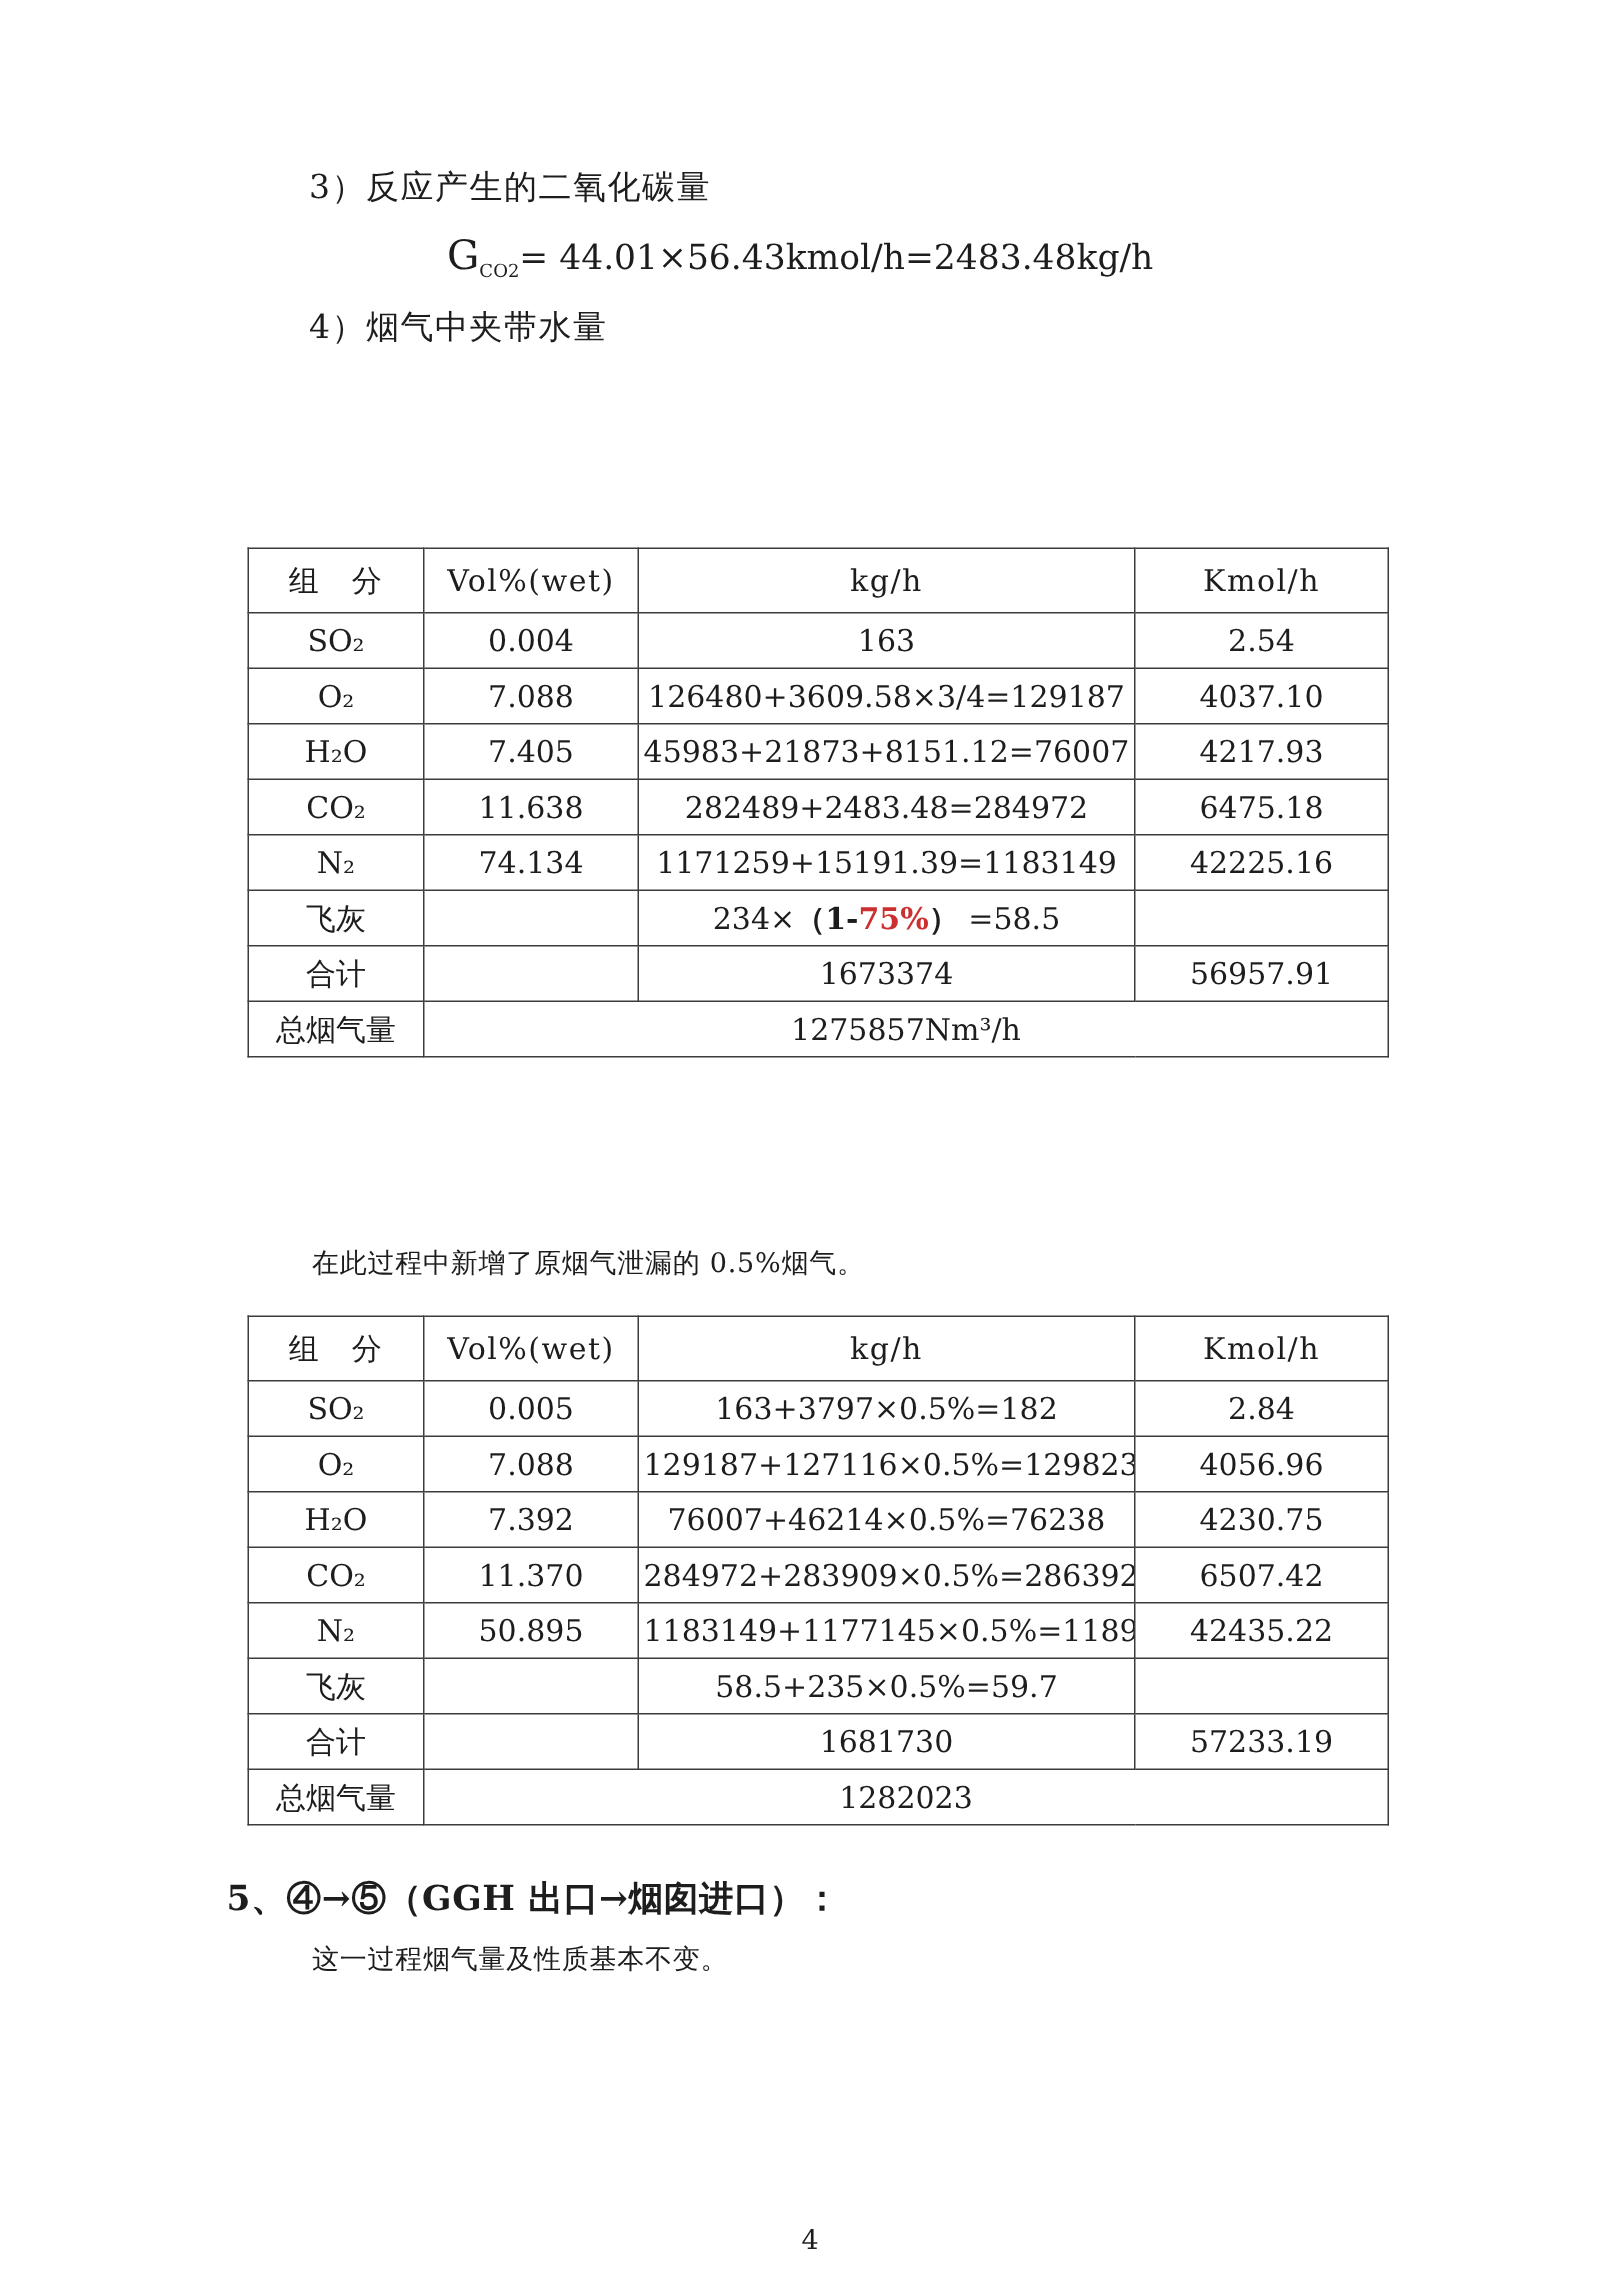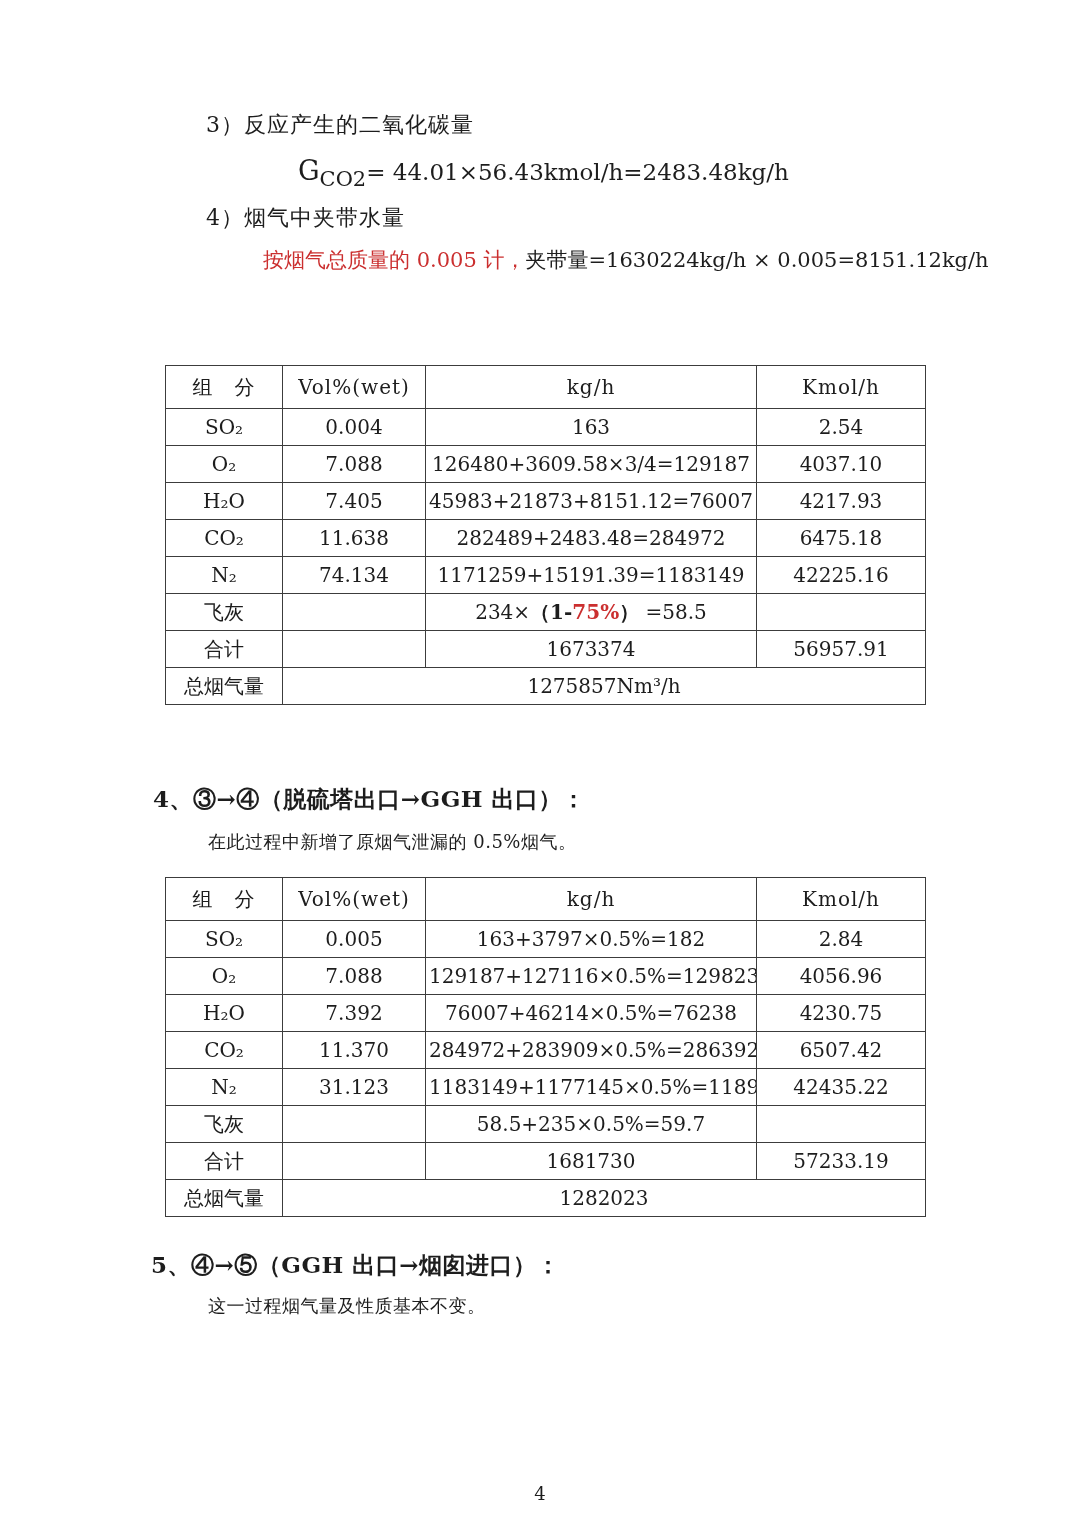--- a/index.html
+++ b/index.html
@@ -9,21 +9,21 @@
     height:1528px;
     background:#ffffff;
     font-family:"DejaVu Serif","Liberation Serif",serif;
     color:#1d1d1d;
     overflow:hidden;
   }
   .abs{position:absolute;}
   .item-head{font-size:22px; letter-spacing:1px; white-space:nowrap;}
   .formula{font-size:23px; white-space:nowrap;}
   .formula .gbig{font-size:27px;}
-  .formula sub{font-size:21px;}
+  .formula sub{font-size:12px;}
   .mixed-line{font-size:21px; white-space:nowrap;}
   .red{color:#cb2f2f;}
   .sec-head{font-size:23px; font-weight:bold; letter-spacing:0.5px; white-space:nowrap;}
   .body-para{font-size:18px; letter-spacing:0.5px; white-space:nowrap;}
   table.comp{
     border-collapse:collapse;
     table-layout:fixed;
     width:760px;
     font-size:20px;
   }
@@ -47,23 +47,20 @@
 <div class="page">
 
   <div class="abs item-head" style="left:206px; top:110px;">3）反应产生的二氧化碳量</div>
 
   <div class="abs formula" style="left:298px; top:155px;">
     <span class="gbig">G</span><sub>CO2</sub><span>= 44.01×56.43kmol/h=2483.48kg/h</span>
   </div>
 
   <div class="abs item-head" style="left:206px; top:203px;">4）烟气中夹带水量</div>
 
-  <div class="abs mixed-line" style="left:263px; top:246px;">
-    <span class="red">按烟气总质量的 0.005 计，</span><span>夹带量=1630224kg/h × 0.005=8151.12kg/h</span>
-  </div>
 
 
   <table class="comp abs" style="left:165px; top:365px;">
     <colgroup>
         <col style="width:117px">
         <col style="width:143px">
         <col style="width:331px">
         <col style="width:169px">
       </colgroup>
     <tbody>
@@ -115,21 +112,20 @@
       <td>1673374</td>
       <td>56957.91</td>
     </tr>
     <tr>
       <td>总烟气量</td>
       <td colspan="3">1275857Nm³/h</td>
     </tr>
   </tbody>
     </table>
 
-  <div class="abs sec-head" style="left:153px; top:784px;">4、③→④（脱硫塔出口→GGH 出口）：</div>
   <div class="abs body-para" style="left:208px; top:830px;">在此过程中新增了原烟气泄漏的 0.5%烟气。</div>
 
   <table class="comp abs" style="left:165px; top:877px;">
     <colgroup>
         <col style="width:117px">
         <col style="width:143px">
         <col style="width:331px">
         <col style="width:169px">
       </colgroup>
     <tbody>
@@ -158,21 +154,21 @@
       <td>4230.75</td>
     </tr>
     <tr>
       <td>CO₂</td>
       <td>11.370</td>
       <td>284972+283909×0.5%=286392</td>
       <td>6507.42</td>
     </tr>
     <tr>
       <td>N₂</td>
-      <td>31.123</td>
+      <td>50.895</td>
       <td>1183149+1177145×0.5%=1189035</td>
       <td>42435.22</td>
     </tr>
     <tr>
       <td>飞灰</td>
       <td></td>
       <td>58.5+235×0.5%=59.7</td>
       <td></td>
     </tr>
     <tr>

